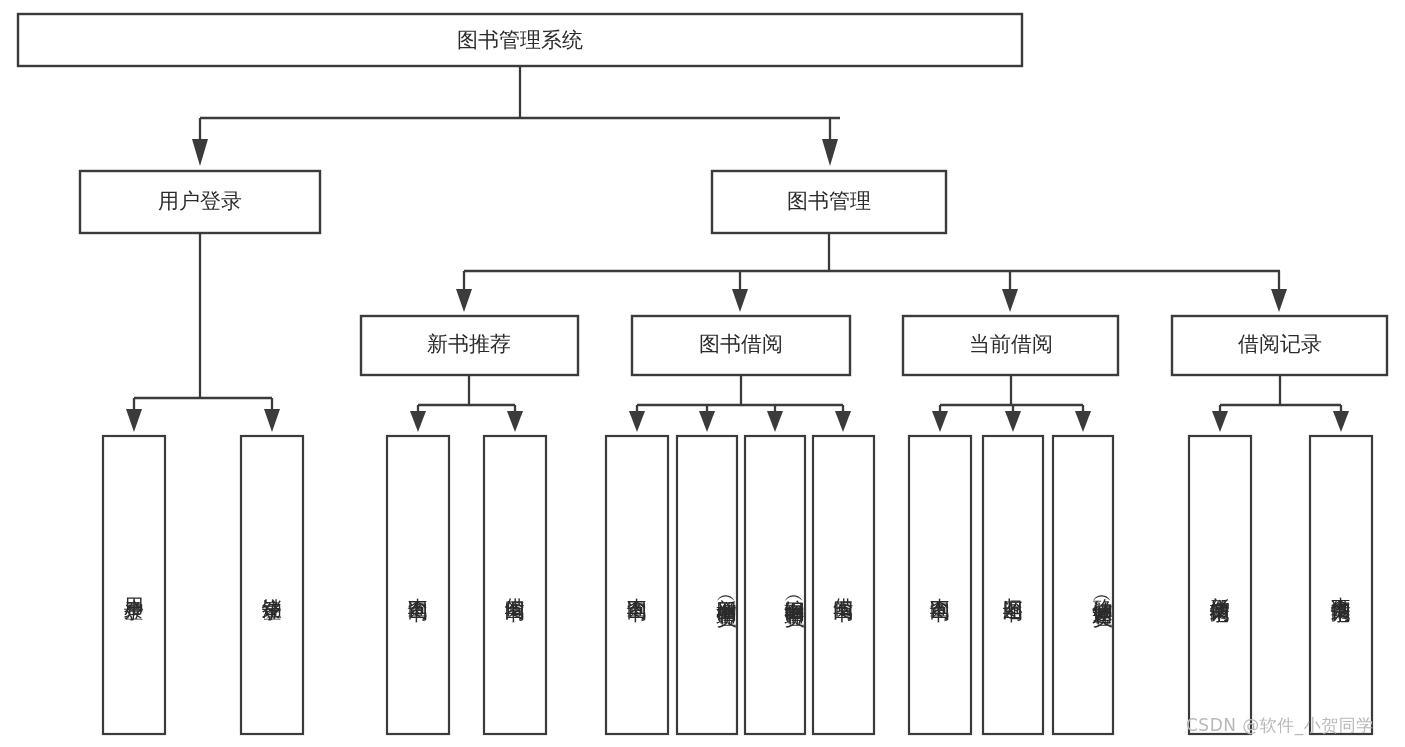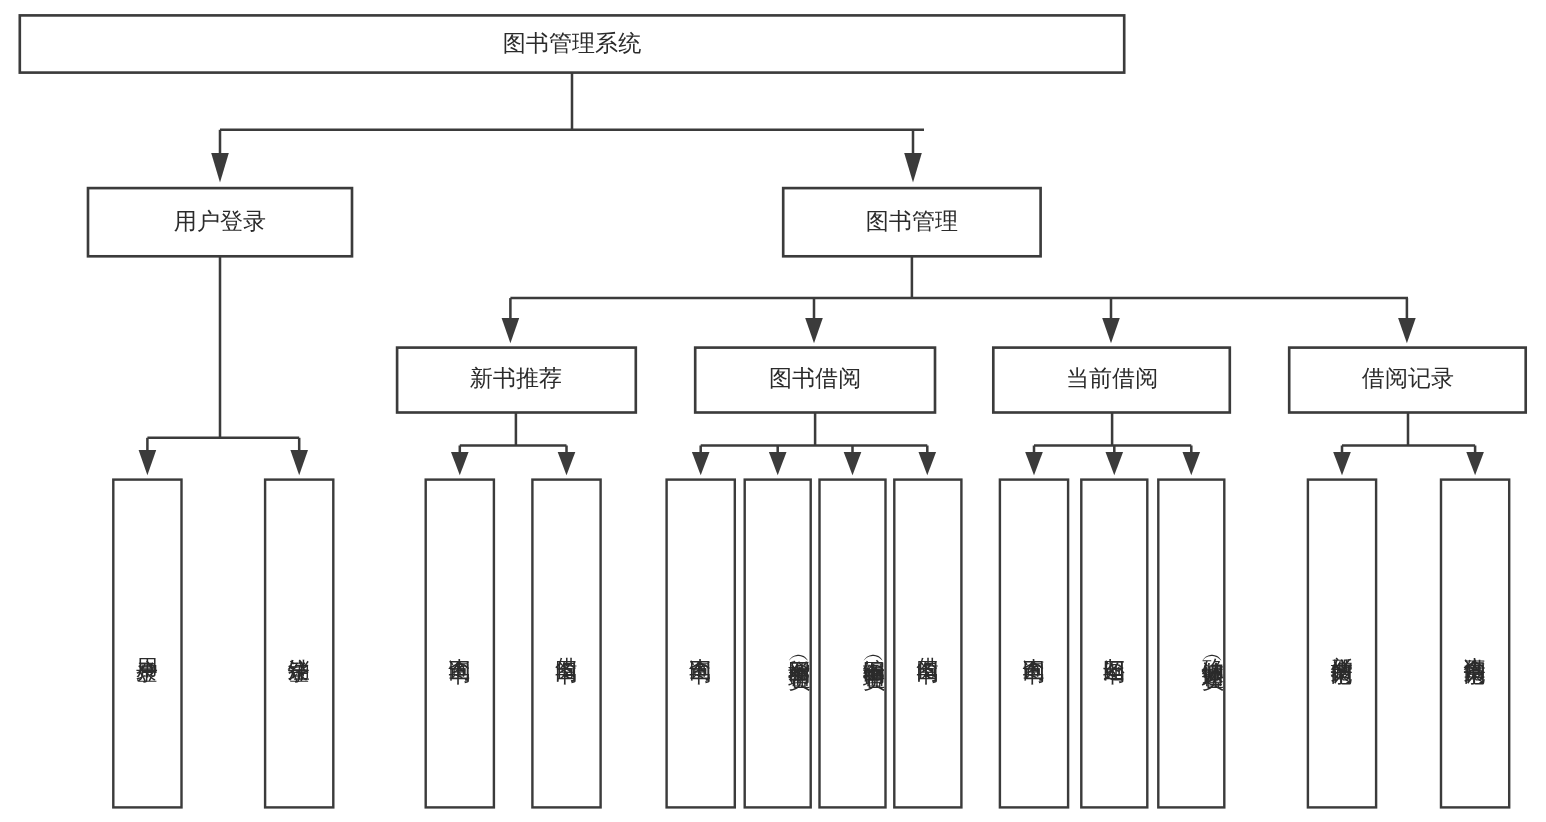--- a/index.html
+++ b/index.html
@@ -218,14 +218,15 @@
   <div class="vlabel" style="left:606px; top:436px; width:62px; height:298px;">查询图书</div>
   <div class="vlabel" style="left:677px; top:436px; width:60px; height:298px; align-items:flex-start; padding-top:10px; box-sizing:border-box;">新增图书（管理员）</div>
   <div class="vlabel" style="left:745px; top:436px; width:60px; height:298px; align-items:flex-start; padding-top:10px; box-sizing:border-box;">编辑图书（管理员）</div>
   <div class="vlabel" style="left:813px; top:436px; width:61px; height:298px;">借阅图书</div>
   <div class="vlabel" style="left:909px; top:436px; width:62px; height:298px;">查询图书</div>
   <div class="vlabel" style="left:983px; top:436px; width:60px; height:298px;">归还图书</div>
   <div class="vlabel" style="left:1053px; top:436px; width:60px; height:298px; align-items:flex-start; padding-top:10px; box-sizing:border-box;">确认归还（管理员）</div>
   <div class="vlabel" style="left:1189px; top:436px; width:62px; height:298px;">新增借阅记录</div>
   <div class="vlabel" style="left:1310px; top:436px; width:62px; height:298px;">查询借阅记录</div>
 
+  <div class="watermark">CSDN @软件_小贺同学</div>
 
 </div>
 
 </body></html>

